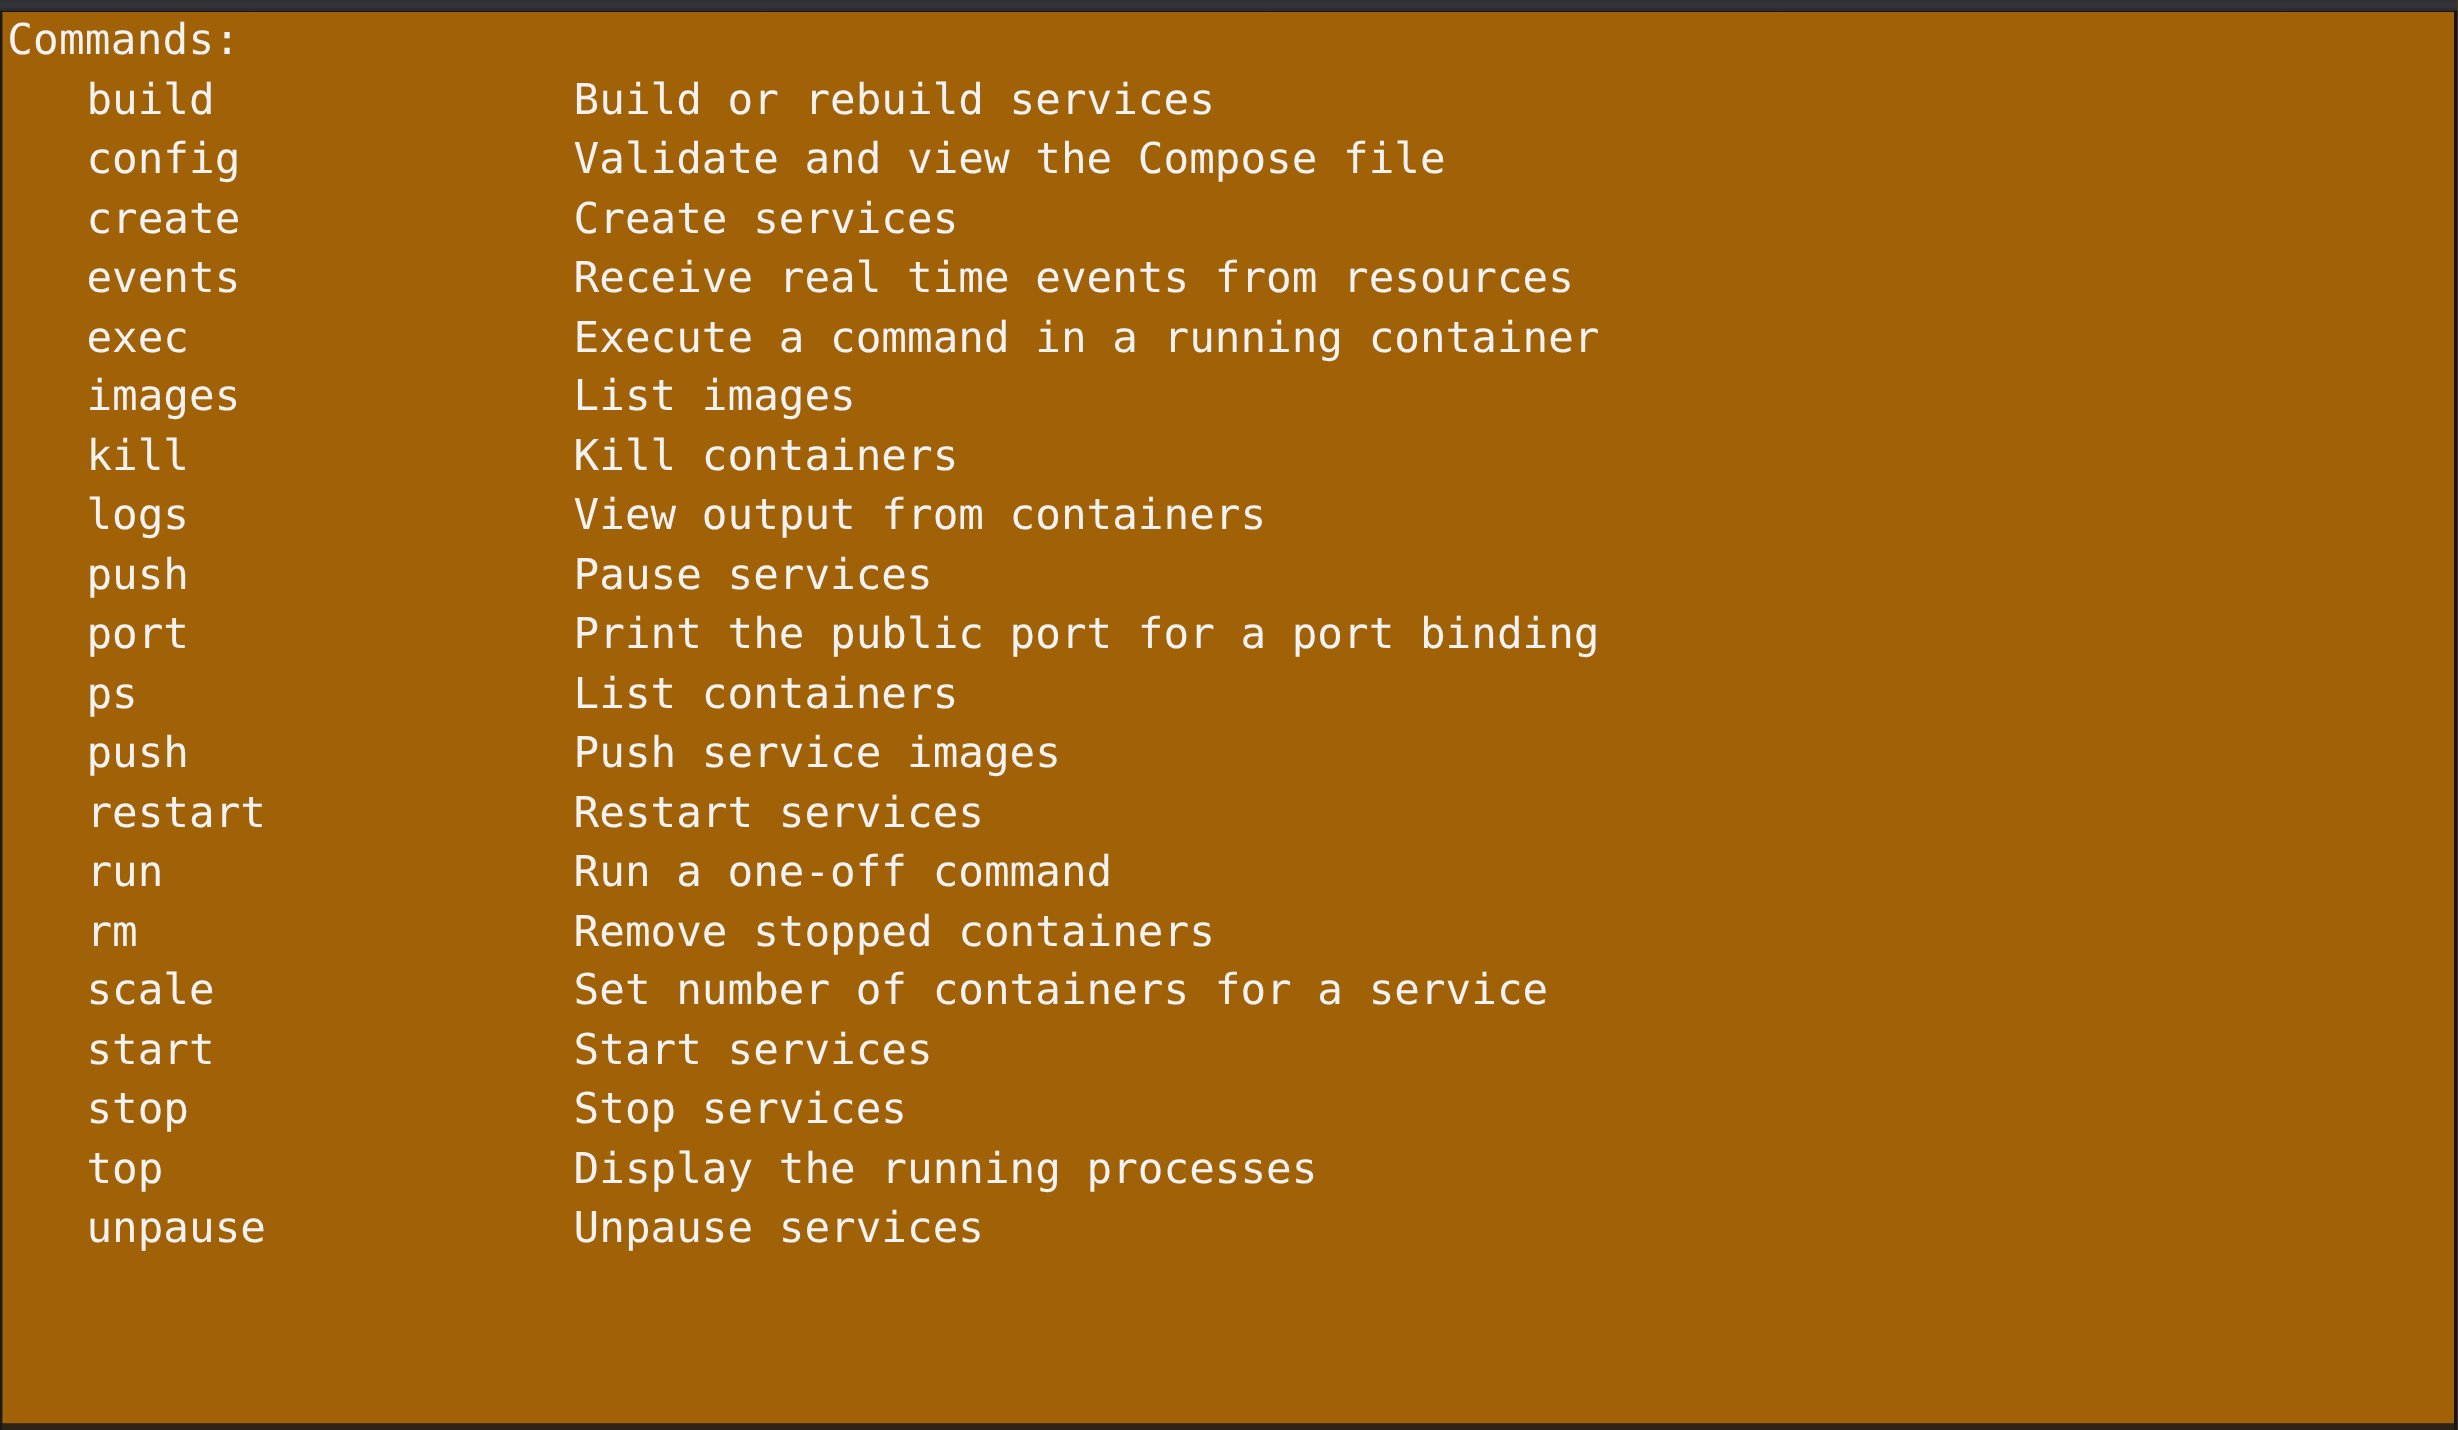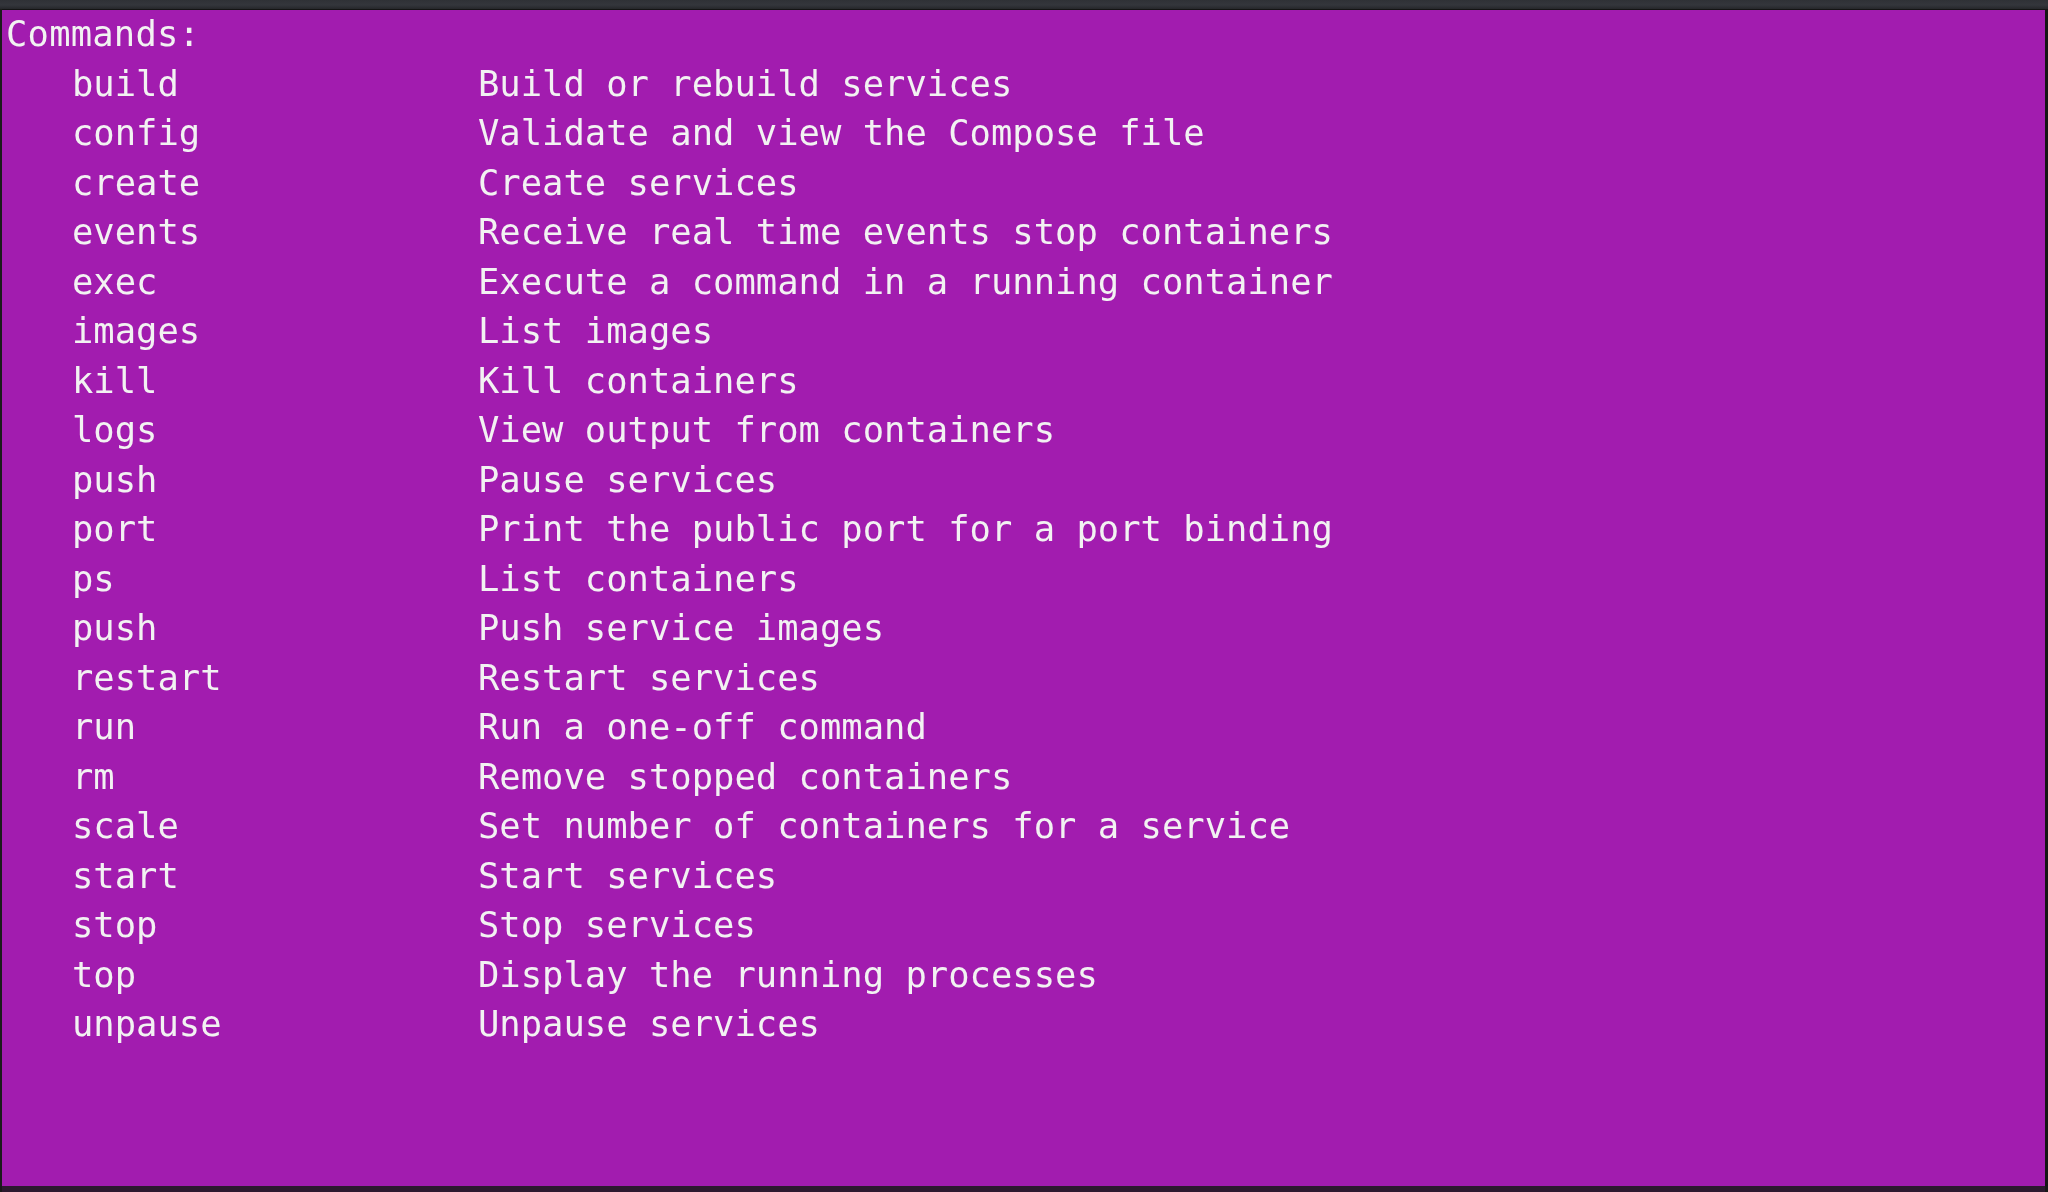--- a/index.html
+++ b/index.html
@@ -6,21 +6,21 @@
   html, body {
     margin: 0;
     padding: 0;
     background: #1d1d1d;
   }
 
   #terminal-window {
     position: relative;
     width: 2048px;
     height: 1192px;
-    background: #a21caf;
+    background: #a16207;
     overflow: hidden;
     box-sizing: border-box;
   }
 
   
   #window-chrome-strip {
     position: absolute;
     top: 0;
     left: 0;
     width: 2048px;
@@ -114,21 +114,21 @@
   <div id="window-edge-right"></div>
 
   <div id="terminal-screen">
 
     <span class="term-line" id="commands-heading">Commands:</span>
 
     <div id="command-list">
         <span class="command-row"><span class="cmd-name">build</span><span class="cmd-desc">Build or rebuild services</span></span>
         <span class="command-row"><span class="cmd-name">config</span><span class="cmd-desc">Validate and view the Compose file</span></span>
         <span class="command-row"><span class="cmd-name">create</span><span class="cmd-desc">Create services</span></span>
-        <span class="command-row"><span class="cmd-name">events</span><span class="cmd-desc">Receive real time events stop containers</span></span>
+        <span class="command-row"><span class="cmd-name">events</span><span class="cmd-desc">Receive real time events from resources</span></span>
         <span class="command-row"><span class="cmd-name">exec</span><span class="cmd-desc">Execute a command in a running container</span></span>
         <span class="command-row"><span class="cmd-name">images</span><span class="cmd-desc">List images</span></span>
         <span class="command-row"><span class="cmd-name">kill</span><span class="cmd-desc">Kill containers</span></span>
         <span class="command-row"><span class="cmd-name">logs</span><span class="cmd-desc">View output from containers</span></span>
         <span class="command-row"><span class="cmd-name">push</span><span class="cmd-desc">Pause services</span></span>
         <span class="command-row"><span class="cmd-name">port</span><span class="cmd-desc">Print the public port for a port binding</span></span>
         <span class="command-row"><span class="cmd-name">ps</span><span class="cmd-desc">List containers</span></span>
         <span class="command-row"><span class="cmd-name">push</span><span class="cmd-desc">Push service images</span></span>
         <span class="command-row"><span class="cmd-name">restart</span><span class="cmd-desc">Restart services</span></span>
         <span class="command-row"><span class="cmd-name">run</span><span class="cmd-desc">Run a one-off command</span></span>

